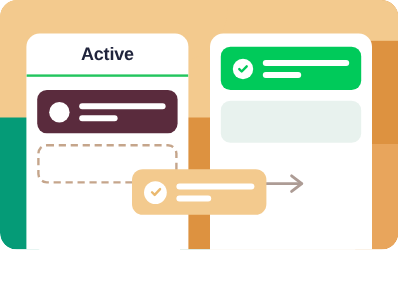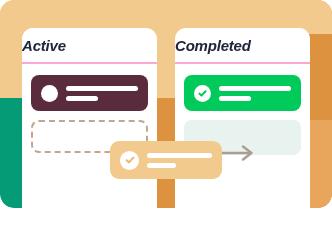--- a/index.html
+++ b/index.html
@@ -106,22 +106,22 @@
     border-radius: 11px 11px 0 0;
     overflow: hidden;
   }
   .col-active { left: 22px; }
   .col-completed { left: 175px; }
 
   .col-header {
     height: 34px;
     display: flex;
     align-items: center;
-    border-bottom: 2px solid #f9a8d4;
-    font-style: italic;
+    justify-content: center;
+    border-bottom: 2px solid #22c55e;
   }
   .col-title {
     font-size: 15px;
     font-weight: 600;
     color: #20243c;
     letter-spacing: -0.2px;
     line-height: 1;
   }
   .col-body {
     padding: 11px 9px 0 9px;
@@ -243,23 +243,20 @@
           <span class="line line-short"></span>
         </span>
       </div>
 
       <div class="placeholder-slot"></div>
 
     </div>
   </div>
 
   <div class="column col-completed">
-    <div class="col-header">
-      <div class="col-title">Completed</div>
-    </div>
     <div class="col-body">
 
       <div class="task-card card-green">
         <span class="check-badge">
           <svg width="11" height="11" viewBox="0 0 11 11" aria-hidden="true">
             <path d="M2.4 5.6 L4.4 7.6 L8.6 3.3" fill="none" stroke="#00ca5a" stroke-width="2" stroke-linecap="round" stroke-linejoin="round"></path>
           </svg>
         </span>
         <span class="lines">
           <span class="line line-long"></span>

